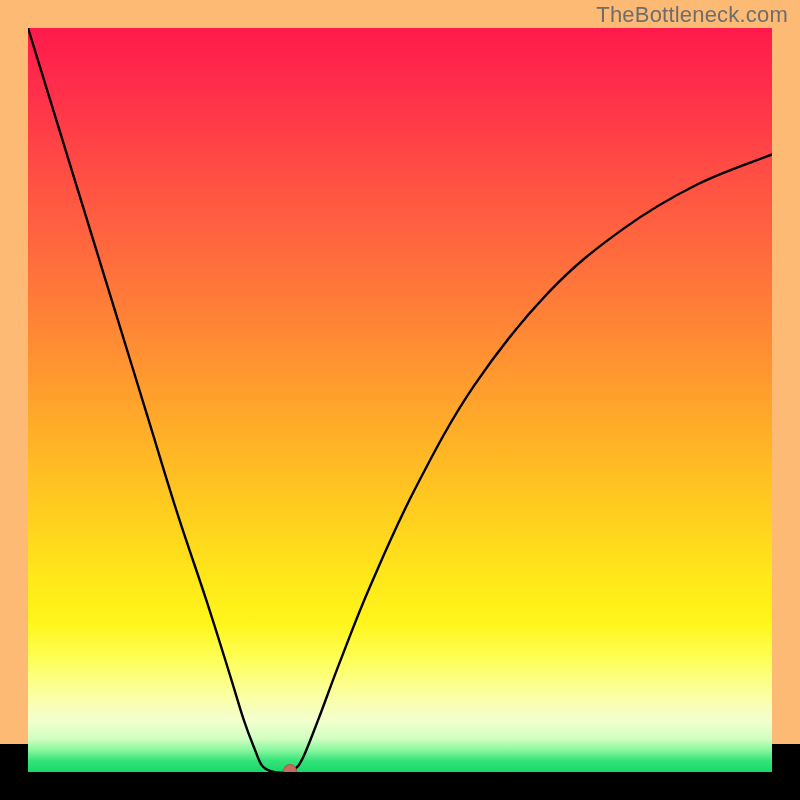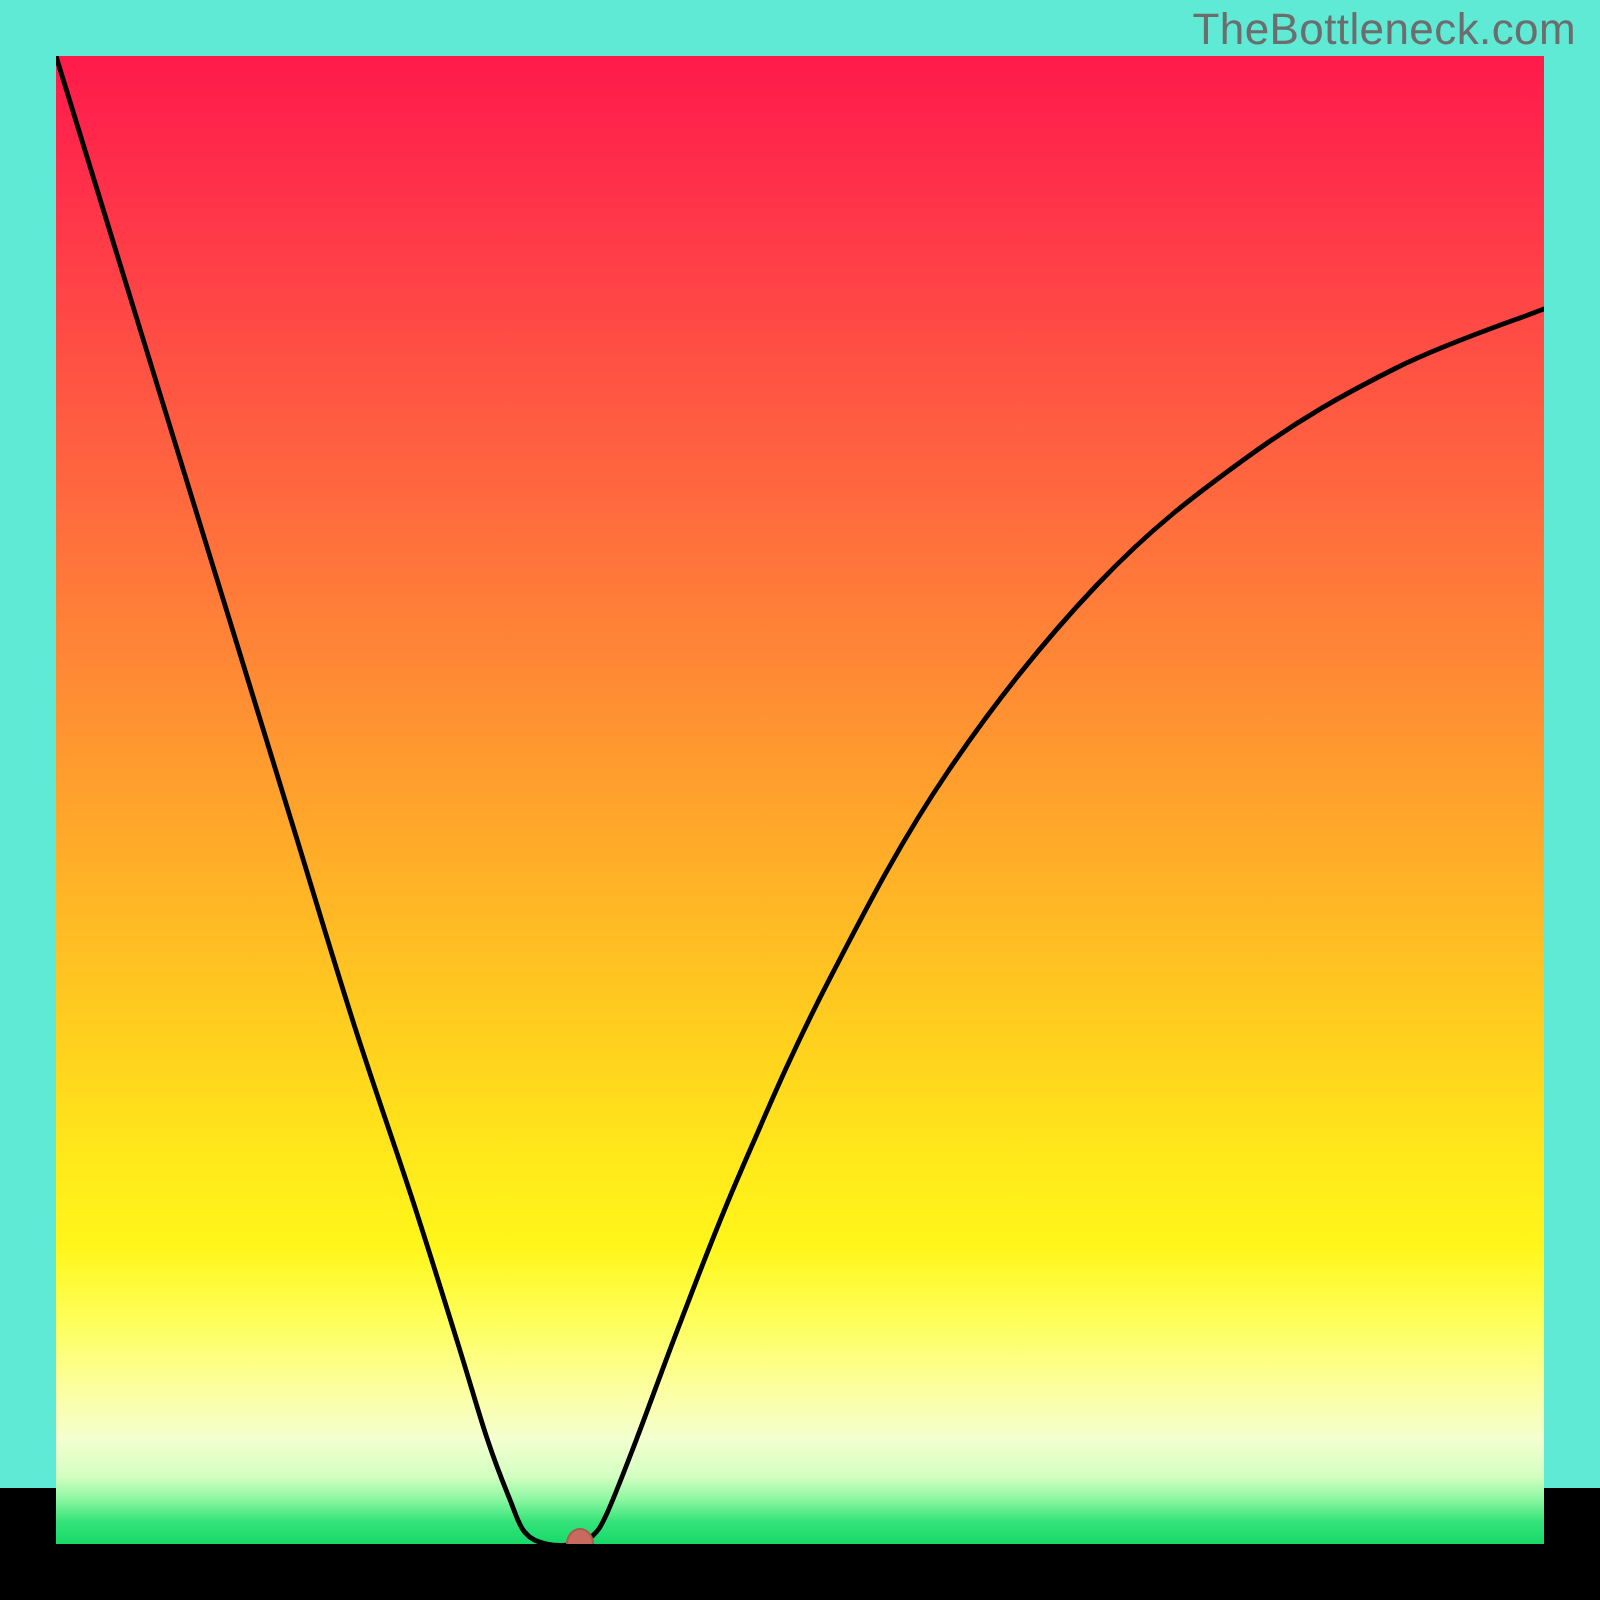--- a/index.html
+++ b/index.html
@@ -8,21 +8,21 @@
     width: 800px;
     height: 800px;
     overflow: hidden;
     background: #000;
     font-family: Arial, Helvetica, sans-serif;
   }
   .frame {
     position: relative;
     width: 800px;
     height: 744px;
-    background: #5eead4;
+    background: #fdba74;
   }
   .watermark {
     position: absolute;
     top: 2px;
     right: 12px;
     color: #6d6d6d;
     font-size: 22px;
     font-weight: 500;
     letter-spacing: 0.2px;
     z-index: 30;

